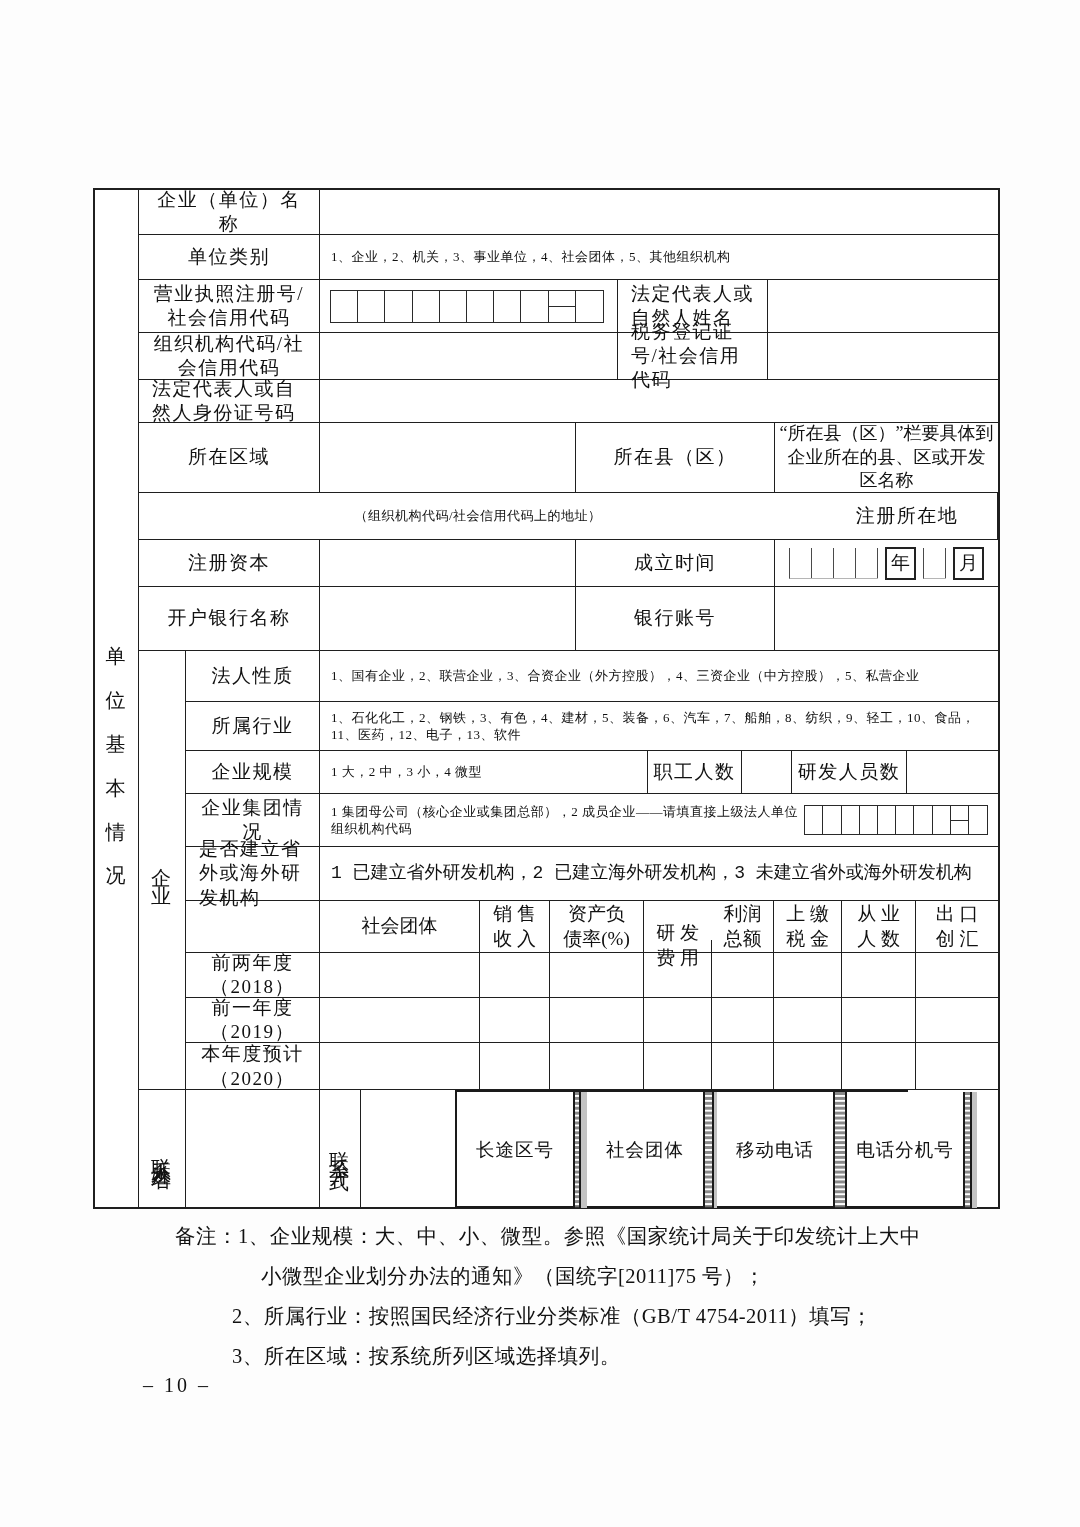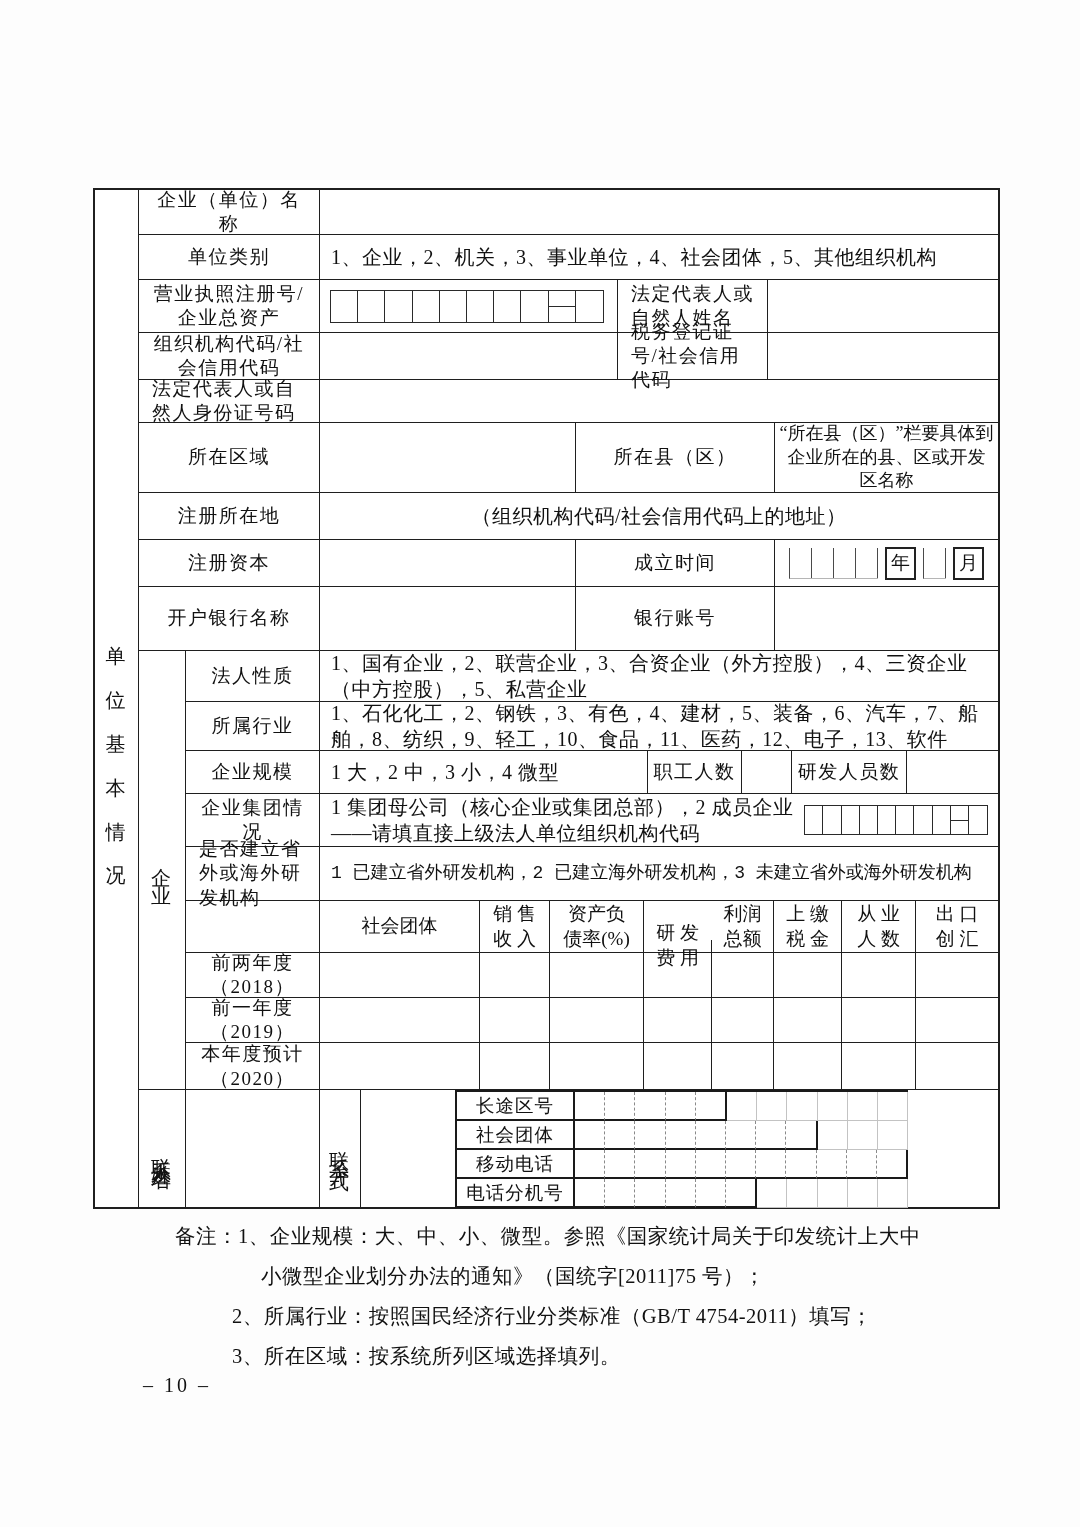--- a/index.html
+++ b/index.html
@@ -26,21 +26,21 @@
   .main > .row:last-child, .ent-main .row:last-child{border-bottom:none;}
   .c{border-right:1.6px solid var(--line);box-sizing:border-box;min-width:0;}
   .nr{border-right:none !important;}
   .grow{flex:1;}
   .lab{
     display:flex;align-items:center;justify-content:center;text-align:center;
     font-size:19px;letter-spacing:1.5px;line-height:1.28;padding:2px 14px;box-sizing:border-box;
   }
   .lab-l{justify-content:flex-start;text-align:left;padding-left:13px;padding-right:8px;}
   .opt{
-    display:flex;align-items:center;font-size:20px;letter-spacing:0.5px;
+    display:flex;align-items:center;font-size:13px;letter-spacing:0.5px;
     line-height:1.32;padding:2px 11px;box-sizing:border-box;
   }
   .opt.small{font-size:18px;letter-spacing:0;font-family:Liberation Mono, monospace;}
   .hint{justify-content:center;text-align:center;}
   .note-cell{
     display:flex;align-items:center;justify-content:center;text-align:center;
     font-size:18px;line-height:1.32;padding:2px 4px;box-sizing:border-box;
   }
   .pre{white-space:pre-line;}
   
@@ -63,21 +63,21 @@
     display:flex;align-items:center;justify-content:center;font-size:19px;background:#fff;
   }
   
   .fc{
     display:flex;align-items:center;justify-content:center;text-align:center;
     font-size:19px;line-height:1.3;border-right:1.6px solid var(--line);box-sizing:border-box;flex:none;
   }
   
   .group-cell{display:flex;align-items:center;justify-content:space-between;padding:0 10px 0 11px;}
   
-  .phone-table{width:453px;flex:none;display:flex;flex-direction:column;border-left:2px solid #1a1a1a;border-top:2px solid #1a1a1a;box-sizing:border-box;}
+  .phone-table{width:453px;flex:none;display:flex;border-left:2px solid #1a1a1a;border-top:2px solid #1a1a1a;box-sizing:border-box;}
   .prow{flex:1;display:flex;min-height:0;}
   .plabel{
     width:118px;flex:none;display:flex;align-items:center;justify-content:center;
     font-size:18.5px;letter-spacing:1px;border-right:2px solid #1a1a1a;border-bottom:2px solid #1a1a1a;box-sizing:border-box;
   }
   .pc{flex:1;box-sizing:border-box;}
   .pc.in{border-right:1.2px dashed #8a8a8a;border-bottom:2px solid #1a1a1a;}
   .pc.bend{border-right:2px solid #1a1a1a;}
   .pc.out{border-right:1px solid #c3c3c3;border-bottom:1px solid #c3c3c3;}
   
@@ -97,21 +97,21 @@
       <div class="c lab w181">企业（单位）名称</div>
       <div class="c grow nr"></div>
     </div>
 
     <div class="row" style="height:45px">
       <div class="c lab w181">单位类别</div>
       <div class="c opt grow nr">1、企业，2、机关，3、事业单位，4、社会团体，5、其他组织机构</div>
     </div>
 
     <div class="row" style="height:53px">
-      <div class="c lab w181">营业执照注册号/企业总资产</div>
+      <div class="c lab w181">营业执照注册号/社会信用代码</div>
       <div class="c w298 strip-cell">
         <div class="digit-strip">
             <span class="dbox" style="width: 29px; height: 33px;"></span>
             <span class="dbox" style="width: 29px; height: 33px;"></span>
             <span class="dbox" style="width: 29px; height: 33px;"></span>
             <span class="dbox" style="width: 29px; height: 33px;"></span>
             <span class="dbox" style="width: 29px; height: 33px;"></span>
             <span class="dbox" style="width: 29px; height: 33px;"></span>
             <span class="dbox" style="width: 29px; height: 33px;"></span>
             <span class="dbox" style="width: 29px; height: 33px;"></span>
@@ -138,22 +138,22 @@
     </div>
 
     <div class="row" style="height:70px">
       <div class="c lab w181">所在区域</div>
       <div class="c w256"></div>
       <div class="c lab w199">所在县（区）</div>
       <div class="c note-cell grow nr">“所在县（区）”栏要具体到企业所在的县、区或开发区名称</div>
     </div>
 
     <div class="row" style="height:47px">
+      <div class="c opt hint grow nr">（组织机构代码/社会信用代码上的地址）</div>
       <div class="c lab w181">注册所在地</div>
-      <div class="c opt hint grow nr">（组织机构代码/社会信用代码上的地址）</div>
     </div>
 
     <div class="row" style="height:47px">
       <div class="c lab w181">注册资本</div>
       <div class="c w256"></div>
       <div class="c lab w199">成立时间</div>
       <div class="c est grow nr">
         <div class="est-cells">
           <span class="tick"></span>
             <span class="tick"></span>

